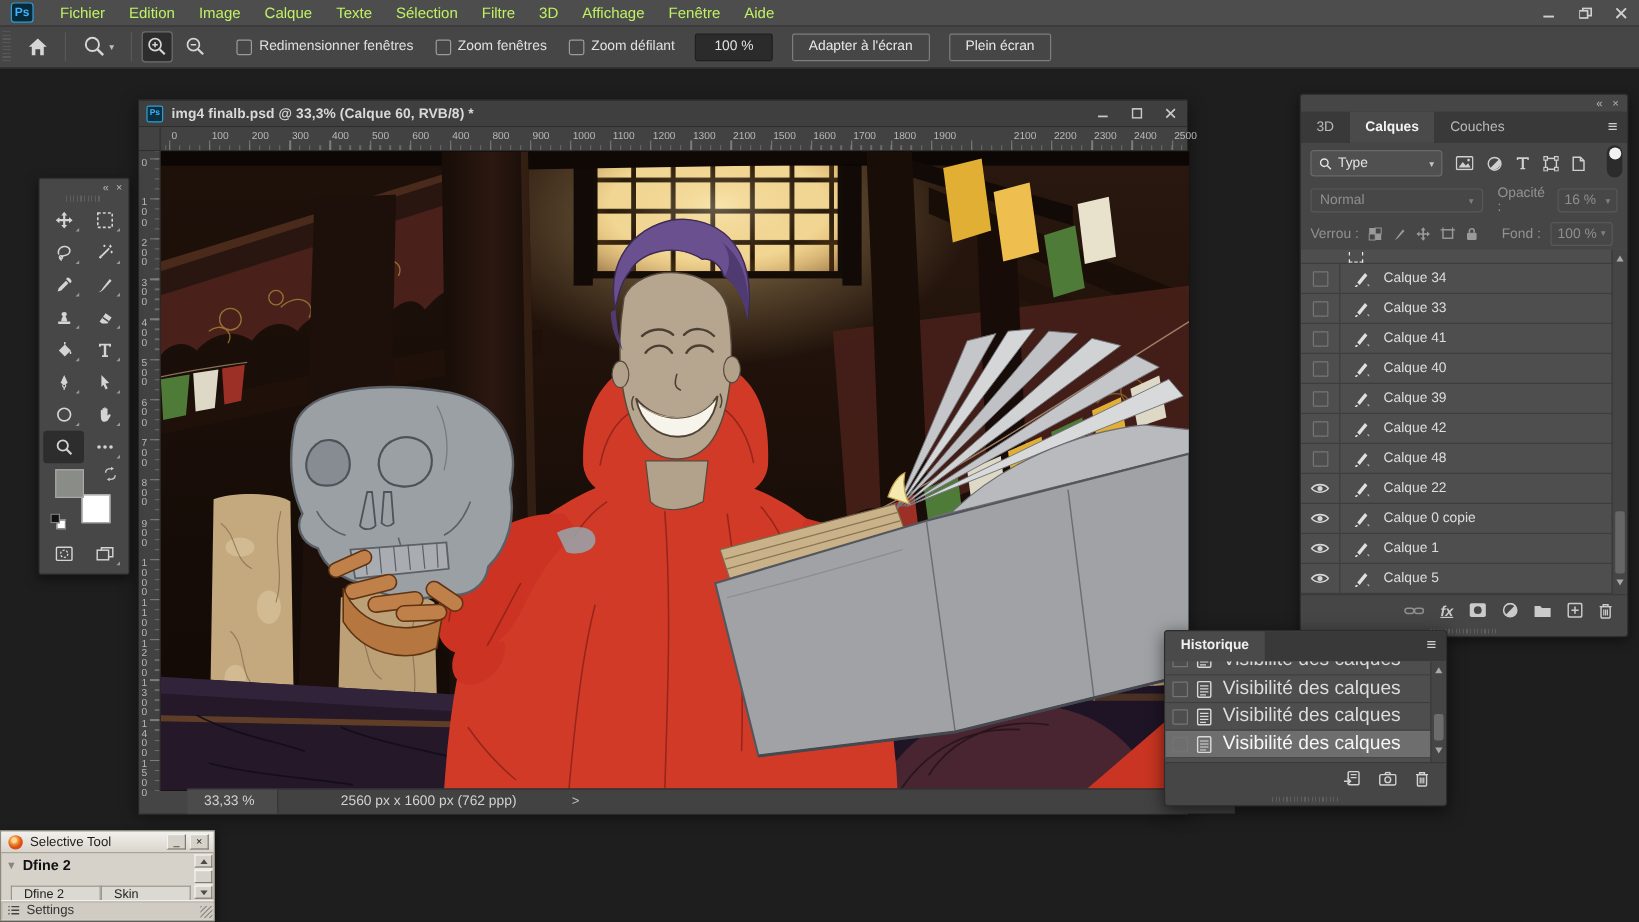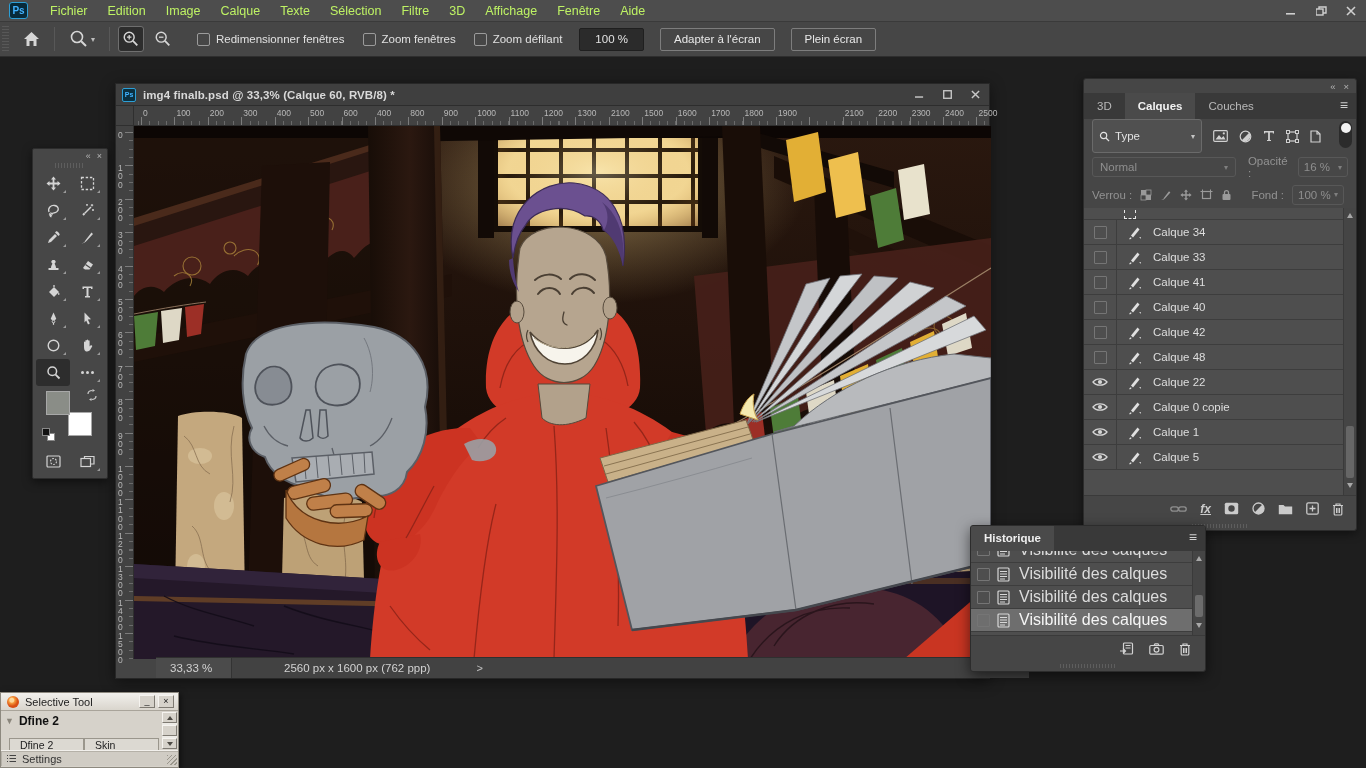--- a/index.html
+++ b/index.html
@@ -87,21 +87,21 @@
   
   .layers-panel { position:absolute; left:1083px; top:78px; width:274px; height:453px; background:#464646;
     border:1px solid #2c2c2c; border-radius:3px; box-shadow:0 3px 10px rgba(0,0,0,.45); z-index:20; overflow:hidden;}
   .lp-head { height:14px; display:flex; justify-content:flex-end; align-items:center; gap:8px; padding-right:7px;
     color:#b5b5b5; font-size:9.5px;}
   .lp-tabs { height:26px; background:#393939; display:flex; align-items:flex-end; position:relative;}
   .lp-tab { height:26px; line-height:26px; padding:0 13px; font-size:11.5px; color:#b9b9b9;}
   .lp-tab.active { background:#4a4a4a; color:#f2f2f2; font-weight:bold;}
   .lp-menu { position:absolute; right:8px; top:4px; color:#cfcfcf; font-size:14px;}
   .lp-filter { height:34px; display:flex; align-items:center; padding:0 8px; gap:11px; position:relative;}
-  .type-select { width:110px; height:34px; background:#505050; border:1px solid #6a6a6a; border-radius:3px;
+  .type-select { width:110px; height:22px; background:#505050; border:1px solid #6a6a6a; border-radius:3px;
     display:flex; align-items:center; padding:0 6px; color:#e2e2e2; font-size:11.5px; gap:5px;}
   .type-select .chev { margin-left:auto; font-size:8px; color:#c5c5c5;}
   .filter-ico { color:#d0d0d0; display:flex; }
   .filter-pill { position:absolute; right:4px; top:2px; width:13px; height:27px; background:#2b2b2b; border-radius:7px;}
   .filter-pill .dot { position:absolute; left:1.5px; top:2px; width:10px; height:10px; background:#f2f2f2; border-radius:50%;}
   .lp-blend { height:28px; display:flex; align-items:center; padding:0 8px; color:#929292; font-size:11.5px; gap:6px;}
   .dis-select { width:150px; height:20px; background:#474747; border:1px solid #585858; border-radius:3px;
     display:flex; align-items:center; padding:0 7px; color:#8f8f8f;}
   .dis-select .chev,.dis-box .chev { margin-left:auto; font-size:8px; color:#7f7f7f;}
   .dis-box { width:52px; height:20px; background:#474747; border:1px solid #585858; border-radius:3px;
@@ -937,20 +937,32 @@
 
           </div>
           <svg class="thumb-brush" width="15" height="15" viewBox="0 0 15 15">
             <path d="M4 10.5 L10.5 2.5 L12.5 4.5 L6 12.5 Z" fill="#e0e0e0"></path>
             <path d="M2.2 14.2 C2.6 12.6 3.4 12.2 4.6 13 C4.2 14 3.2 14.3 2.2 14.2 Z" fill="#e0e0e0"></path>
             <path d="M12 12 L14 14 L14 12 Z" fill="#bdbdbd"></path>
           </svg>
           <span class="layer-name">Calque 40</span>
         </div>
 
+        <div class="layer-row">
+          <div class="vis-col">
+            <span class="vis-box"></span>
+
+          </div>
+          <svg class="thumb-brush" width="15" height="15" viewBox="0 0 15 15">
+            <path d="M4 10.5 L10.5 2.5 L12.5 4.5 L6 12.5 Z" fill="#e0e0e0"></path>
+            <path d="M2.2 14.2 C2.6 12.6 3.4 12.2 4.6 13 C4.2 14 3.2 14.3 2.2 14.2 Z" fill="#e0e0e0"></path>
+            <path d="M12 12 L14 14 L14 12 Z" fill="#bdbdbd"></path>
+          </svg>
+          <span class="layer-name">Calque 39</span>
+        </div>
 
         <div class="layer-row">
           <div class="vis-col">
             <span class="vis-box"></span>
 
           </div>
           <svg class="thumb-brush" width="15" height="15" viewBox="0 0 15 15">
             <path d="M4 10.5 L10.5 2.5 L12.5 4.5 L6 12.5 Z" fill="#e0e0e0"></path>
             <path d="M2.2 14.2 C2.6 12.6 3.4 12.2 4.6 13 C4.2 14 3.2 14.3 2.2 14.2 Z" fill="#e0e0e0"></path>
             <path d="M12 12 L14 14 L14 12 Z" fill="#bdbdbd"></path>

